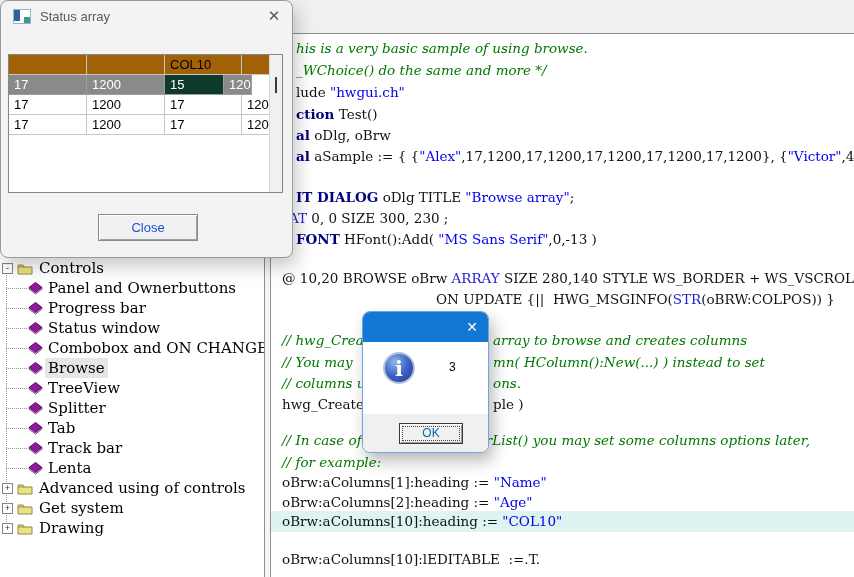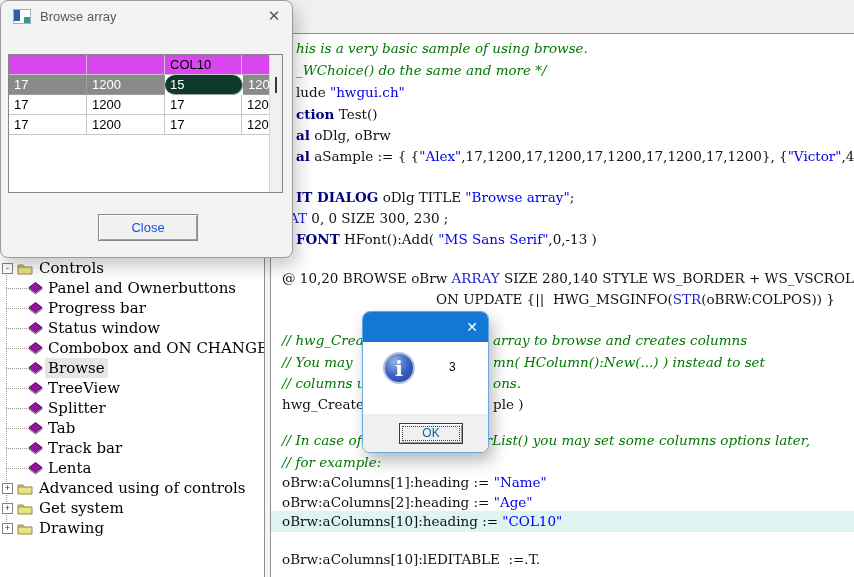--- a/index.html
+++ b/index.html
@@ -45,21 +45,21 @@
   .dialog-icon .di-left{position:absolute;left:0;top:0;width:6px;height:11px;background:#2f5fa8;}
   .dialog-icon .di-teal{position:absolute;right:0;bottom:0;width:6px;height:6px;background:#3a9a8a;}
   .dialog-title{margin-left:9px;font-size:13px;color:#5a5a5a;}
   .dialog-close{margin-left:auto;width:36px;text-align:center;color:#555;font-size:15px;line-height:30px;}
 
   .grid{position:absolute;left:7px;top:53px;width:275px;height:139px;background:#fff;
         border:1px solid #868686;overflow:hidden;box-sizing:border-box;}
   .grid-row{display:flex;height:20px;line-height:19px;font-size:13px;color:#000;}
   .grid-cell{box-sizing:border-box;flex:none;padding-left:5px;overflow:hidden;white-space:nowrap;
              border-right:1px solid #c6c6c6;border-bottom:1px solid #c6c6c6;}
-  .grid-row.header .grid-cell{background:#d946ef;}
+  .grid-row.header .grid-cell{background:#a16207;}
   .grid-row.sel .grid-cell{background:#8a8a8a;color:#fff;border-right-color:#9e9e9e;border-bottom-color:#9e9e9e;}
   .grid-cell.active{background:#0e3a2e !important;color:#fff;}
   .grid-scroll{position:absolute;right:0;top:0;bottom:0;width:12px;background:#f0f0f0;border-left:1px solid #d8d8d8;}
   .grid-thumb{position:absolute;left:5px;top:22px;width:2px;height:16px;background:#3a3a3a;}
 
   .close-btn{position:absolute;left:97px;top:213px;width:100px;height:27px;background:#f1f1f1;
              border:1px solid #8a8a8a;box-shadow:inset 1px 1px 0 #ffffff,inset -1px -1px 0 #a0a0a0;
              font-size:13px;color:#1d4ed8;text-align:center;line-height:25px;box-sizing:border-box;}
 
   
@@ -239,37 +239,37 @@
     <div class="ok-btn">OK</div>
   </div>
 </div>
 
 <div class="dialog">
   <div class="dialog-titlebar">
     <div class="dialog-icon">
       <span class="di-left"></span>
         <span class="di-teal"></span>
     </div>
-    <span class="dialog-title">Browse array</span>
+    <span class="dialog-title">Status array</span>
     <span class="dialog-close">✕</span>
   </div>
   <div class="grid">
     <div class="grid-scroll">
       <div class="grid-thumb"></div>
     </div>
   <div class="grid-row header">
         <div class="grid-cell" style="width: 78px;"></div>
         <div class="grid-cell" style="width: 78px;"></div>
         <div class="grid-cell" style="width: 77px;">COL10</div>
         <div class="grid-cell" style="width: 28px;"></div>
       </div>
       <div class="grid-row sel">
         <div class="grid-cell" style="width: 78px;">17</div>
         <div class="grid-cell" style="width: 78px;">1200</div>
-        <div class="grid-cell active" style="width: 78px; border-radius: 10px;">15</div>
+        <div class="grid-cell active" style="width: 59px;">15</div>
         <div class="grid-cell" style="width: 28px;">120</div>
       </div>
       <div class="grid-row ">
         <div class="grid-cell" style="width: 78px;">17</div>
         <div class="grid-cell" style="width: 78px;">1200</div>
         <div class="grid-cell" style="width: 77px;">17</div>
         <div class="grid-cell" style="width: 28px;">120</div>
       </div>
       <div class="grid-row ">
         <div class="grid-cell" style="width: 78px;">17</div>

